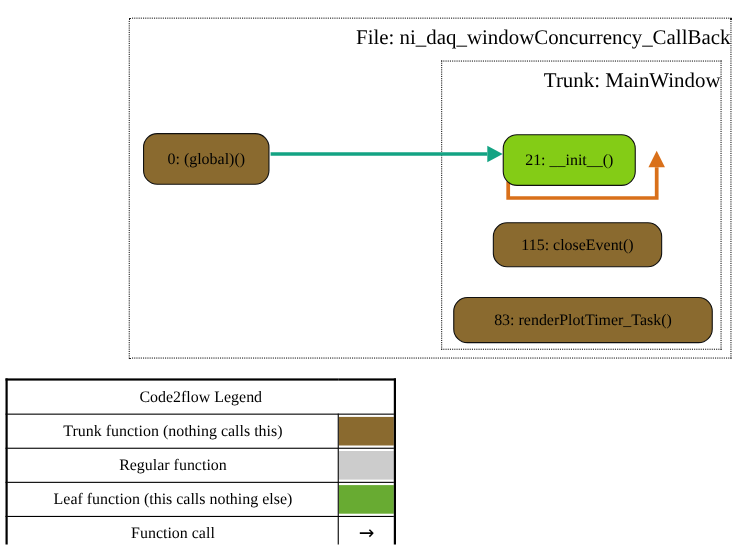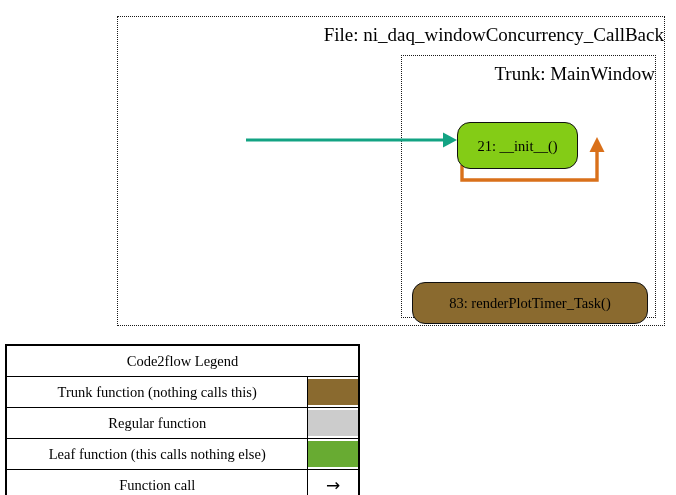--- a/index.html
+++ b/index.html
@@ -58,21 +58,21 @@
     white-space: nowrap;
     color: #000000;
     z-index: 4;
   }
   .node.trunk { background: #8a6a2f; }
   .node.regular { background: #cccccc; }
 
   #node-global { left: 130px; top: 121px; width: 115px; height: 47px; }
   #node-init { left: 457px; top: 122px; width: 121px; height: 47px; }
   #node-closeevent { left: 448px; top: 202px; width: 154px; height: 41px; }
-  #node-renderplot { left: 412px; top: 270px; width: 236px; height: 42px; margin-top: 12px; }
+  #node-renderplot { left: 412px; top: 270px; width: 236px; height: 42px; }
 
   
   #edge-layer {
     position: absolute;
     left: 0; top: 0;
     width: 676px; height: 495px;
     z-index: 3;
     pointer-events: none;
   }
 
@@ -127,25 +127,31 @@
       <line x1="246" y1="140" x2="443" y2="140" stroke="#13a383" stroke-width="3.2"></line>
       <polygon points="443,132.5 457,140 443,147.5" fill="#13a383"></polygon>
     </g>
 
     <g>
       <polyline points="462,165 462,180 597,180 597,152" fill="none" stroke="#d9701a" stroke-width="3.4"></polyline>
       <polygon points="589.5,152 604.5,152 597,137" fill="#d9701a"></polygon>
     </g>
   </svg>
 
+  <div class="node trunk" id="node-global" style="background: rgb(138, 106, 47);">
+    <span>0: (global)()</span>
+  </div>
 
   <div class="node regular" id="node-init" style="background: #84cc16;">
     <span>21: __init__()</span>
   </div>
 
+  <div class="node trunk" id="node-closeevent" style="background: rgb(138, 106, 47);">
+    <span>115: closeEvent()</span>
+  </div>
 
   <div class="node trunk" id="node-renderplot" style="background: rgb(138, 106, 47);">
     <span>83: renderPlotTimer_Task()</span>
   </div>
 
   <table id="legend">
     <tbody>
       <tr>
         <td class="title-cell" colspan="2">Code2flow Legend</td>
       </tr>

